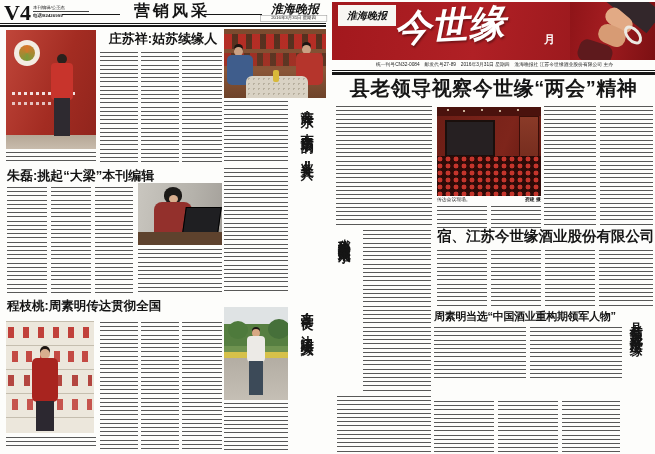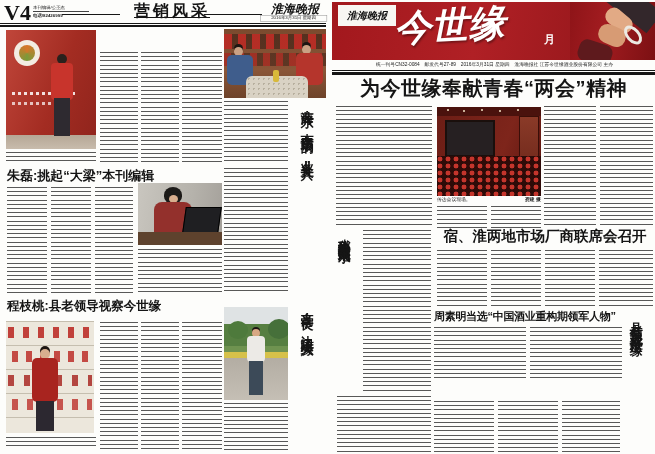--- a/index.html
+++ b/index.html
@@ -24,41 +24,42 @@
   <div class="page" style="left:0;width:326px;">
 
     <div class="abs serif" style="left:4px;top:0px;font-weight:900;font-size:22px;">
       <span>V4</span>
     </div>
     <div class="micro" style="left:33px;top:5px;width:110px;transform:scale(.55);">本刊编辑/公丕杰</div>
     <div class="abs" style="left:33px;top:11px;width:56px;height:1px;background:#444;"></div>
     <div class="micro" style="left:33px;top:13px;width:110px;transform:scale(.55);font-weight:bold;">电话/82426999</div>
 
     <div class="rule" style="left:62px;top:14px;width:58px;height:1px;"></div>
-    <div class="hl" style="left:122px;top:3px;width:100px;text-align:center;font-size:16px;letter-spacing:3px;text-decoration:underline;">营销风采</div>
+    <div class="hl" style="left:122px;top:3px;width:100px;text-align:center;font-size:16px;letter-spacing:3px;">营销风采</div>
     <div class="rule" style="left:204px;top:14px;width:58px;height:1px;"></div>
 
     <div class="abs serif" style="left:264px;top:1px;width:62px;text-align:center;font-size:12px;font-weight:900;font-style:italic;">淮海晚报</div>
     <div class="micro" style="left:260px;top:15px;width:120px;transform:scale(.55);text-align:center;border:1px solid #999;">2016年3月31日 星期四</div>
 
     <div class="rule" style="left:0;top:23px;width:326px;height:1px;"></div>
     <div class="rule" style="left:0;top:25px;width:326px;height:2px;"></div>
 
     <div class="abs" style="left:6px;top:30px;width:90px;height:119px;background:linear-gradient(110deg,#c0463a,#a32c22 55%,#8f241c);overflow:hidden;">
       <div class="abs" style="left:8px;top:10px;width:26px;height:26px;border-radius:50%;background:#f3ece2;">
         <div class="abs" style="left:5px;top:5px;width:16px;height:16px;border-radius:50%;background:conic-gradient(#d8762a,#7a9a3a,#d8762a);"></div>
       </div>
       <div class="abs" style="left:6px;top:62px;width:66px;height:3px;background:repeating-linear-gradient(90deg,rgba(255,255,255,.85) 0 3px,transparent 3px 6px);"></div>
       <div class="abs" style="left:6px;top:72px;width:58px;height:3px;background:repeating-linear-gradient(90deg,rgba(255,255,255,.7) 0 3px,transparent 3px 6px);"></div>
       <div class="abs" style="left:0;bottom:0;width:90px;height:14px;background:linear-gradient(#b5a795,#c8bbac);"></div>
       <div class="abs" style="left:51px;top:24px;width:10px;height:10px;border-radius:50%;background:#2a211d;"></div>
       <div class="abs" style="left:45px;top:33px;width:22px;height:37px;border-radius:4px;background:#c8342c;"></div>
       <div class="abs" style="left:48px;top:68px;width:16px;height:38px;background:#2e2a30;"></div>
     </div>
 
+    <div class="hl" style="left:100px;top:32px;width:126px;text-align:center;font-size:13px;">庄苏祥:姑苏续缘人</div>
     <div class="tx" style="left:100px;top:52px;width:38px;height:112px;"></div>
     <div class="tx" style="left:141px;top:52px;width:38px;height:112px;"></div>
     <div class="tx" style="left:182px;top:52px;width:40px;height:112px;"></div>
     <div class="tx" style="left:6px;top:152px;width:90px;height:12px;"></div>
 
     <div class="abs" style="left:224px;top:29px;width:102px;height:69px;background:linear-gradient(#7a4a2e,#8a5638 60%,#6e432a);overflow:hidden;">
       <div class="abs" style="left:0;top:5px;width:102px;height:15px;background:repeating-linear-gradient(90deg,rgba(190,40,35,.85) 0 8px,rgba(60,30,20,.6) 8px 14px);"></div>
       <div class="abs" style="left:0;top:24px;width:102px;height:13px;background:repeating-linear-gradient(90deg,rgba(170,35,30,.7) 0 7px,rgba(60,30,20,.55) 7px 13px);"></div>
       <div class="abs" style="left:10px;top:18px;width:9px;height:9px;border-radius:50%;background:#caa184;box-shadow:0 -3px 0 #1c1512;"></div>
       <div class="abs" style="left:3px;top:26px;width:26px;height:30px;border-radius:5px;background:#3f5d8c;"></div>
@@ -77,21 +78,21 @@
       <div class="abs" style="left:31px;top:12px;width:9px;height:8px;border-radius:50%;background:#d8ae8e;"></div>
       <div class="abs" style="left:16px;top:19px;width:38px;height:32px;border-radius:8px 8px 0 0;background:#93302c;"></div>
       <div class="abs" style="left:46px;top:24px;width:34px;height:24px;background:#1f1f22;transform:skewX(-8deg);border:1px solid #000;"></div>
       <div class="abs" style="left:0;bottom:0;width:84px;height:13px;background:linear-gradient(#6a4a32,#57board3a28);background:#5e422d;"></div>
     </div>
     <div class="tx" style="left:7px;top:187px;width:40px;height:106px;"></div>
     <div class="tx" style="left:51px;top:187px;width:40px;height:106px;"></div>
     <div class="tx" style="left:95px;top:187px;width:38px;height:106px;"></div>
     <div class="tx" style="left:138px;top:249px;width:84px;height:44px;"></div>
 
-    <div class="hl" style="left:7px;top:300px;width:158px;font-size:12.5px;">程枝桃:县老领导视察今世缘</div>
+    <div class="hl" style="left:7px;top:300px;width:158px;font-size:12.5px;">程枝桃:周素明传达贯彻全国</div>
     <div class="abs" style="left:6px;top:321px;width:88px;height:112px;background:#ece7dc;overflow:hidden;">
       <div class="abs" style="left:0;top:0;width:88px;height:112px;background:repeating-linear-gradient(180deg,rgba(150,140,120,.45) 0 1px,transparent 1px 24px);"></div>
       <div class="abs" style="left:2px;top:6px;width:84px;height:11px;background:repeating-linear-gradient(90deg,rgba(185,35,30,.85) 0 6px,transparent 6px 15px);"></div>
       <div class="abs" style="left:6px;top:30px;width:80px;height:11px;background:repeating-linear-gradient(90deg,rgba(185,35,30,.8) 0 6px,transparent 6px 14px);"></div>
       <div class="abs" style="left:2px;top:54px;width:84px;height:11px;background:repeating-linear-gradient(90deg,rgba(165,30,26,.8) 0 6px,transparent 6px 16px);"></div>
       <div class="abs" style="left:6px;top:78px;width:80px;height:11px;background:repeating-linear-gradient(90deg,rgba(185,35,30,.75) 0 6px,transparent 6px 15px);"></div>
       <div class="abs" style="left:34px;top:28px;width:10px;height:10px;border-radius:50%;background:#d8ae8e;box-shadow:0 -3px 0 #1c1512;"></div>
       <div class="abs" style="left:26px;top:37px;width:26px;height:44px;border-radius:5px;background:#a8241f;"></div>
       <div class="abs" style="left:30px;top:80px;width:18px;height:30px;background:#2c2830;"></div>
     </div>
@@ -126,21 +127,21 @@
         <div class="abs" style="left:28px;top:24px;width:28px;height:19px;border-radius:9px;background:#d79b74;transform:rotate(24deg);"></div>
         <div class="abs" style="left:52px;top:26px;width:16px;height:8px;border-radius:50%;border:3px solid #ece9e2;transform:rotate(48deg);"></div>
         <div class="abs" style="left:8px;top:40px;width:34px;height:22px;border-radius:8px;background:#5e1a1d;transform:rotate(18deg);"></div>
       </div>
     </div>
 
     <div class="micro" style="left:2px;top:62px;width:535px;transform:scale(.6);text-align:center;white-space:nowrap;">统一刊号CN32-0084　邮发代号27-89　2016年3月31日 星期四　淮海晚报社 江苏今世缘酒业股份有限公司 主办</div>
     <div class="rule" style="left:0;top:70px;width:323px;height:1px;"></div>
     <div class="rule" style="left:0;top:72px;width:323px;height:2.5px;"></div>
 
-    <div class="hl" style="left:4px;top:78px;width:315px;text-align:center;font-size:20px;letter-spacing:0.5px;">为今世缘奉献青春“两会”精神</div>
+    <div class="hl" style="left:4px;top:78px;width:315px;text-align:center;font-size:20px;letter-spacing:0.5px;">县老领导视察今世缘“两会”精神</div>
 
     <div class="tx" style="left:4px;top:106px;width:96px;height:122px;"></div>
 
     <div class="abs" style="left:105px;top:107px;width:104px;height:89px;background:linear-gradient(110deg,#6b1d15,#7e251b 60%,#57140e);overflow:hidden;">
       <div class="abs" style="left:0;top:0;width:104px;height:9px;background:#4a120d;"></div>
       <div class="abs" style="left:10px;top:2px;width:2px;height:2px;border-radius:50%;background:#f5e5c5;box-shadow:16px 1px 0 #f5e5c5,34px 0 0 #f5e5c5,52px 1px 0 #f5e5c5,70px 0 0 #f5e5c5;"></div>
       <div class="abs" style="left:8px;top:13px;width:46px;height:33px;background:#262022;border:2px solid #1a0f0c;"></div>
       <div class="abs" style="left:82px;top:9px;width:18px;height:58px;background:linear-gradient(#8a3a28,#6e271a);border:1px solid #3a0e08;"></div>
       <div class="abs" style="left:0;bottom:0;width:104px;height:40px;background-color:#2e0b08;background-image:radial-gradient(circle at 3px 3px,#c5352c 2.2px,rgba(0,0,0,0) 2.7px);background-size:8px 7px;"></div>
     </div>
@@ -150,21 +151,21 @@
     </div>
     <div class="tx" style="left:105px;top:206px;width:50px;height:22px;"></div>
     <div class="tx" style="left:159px;top:206px;width:50px;height:22px;"></div>
     <div class="tx" style="left:212px;top:106px;width:52px;height:122px;"></div>
     <div class="tx" style="left:268px;top:106px;width:53px;height:122px;"></div>
 
     <div class="hl vhl" style="left:5px;top:229px;height:164px;font-size:12.5px;letter-spacing:1px;">省政协专家组考察高沟地下水</div>
     <div class="tx" style="left:31px;top:230px;width:68px;height:162px;"></div>
     <div class="tx" style="left:5px;top:396px;width:94px;height:56px;"></div>
 
-    <div class="hl" style="left:105px;top:229px;width:216px;text-align:center;font-size:14.5px;">宿、淮两地市场厂商联席会召开</div>
+    <div class="hl" style="left:105px;top:229px;width:216px;text-align:center;font-size:14.5px;">宿、江苏今世缘酒业股份有限公司</div>
     <div class="tx" style="left:105px;top:250px;width:50px;height:58px;"></div>
     <div class="tx" style="left:159px;top:250px;width:50px;height:58px;"></div>
     <div class="tx" style="left:213px;top:250px;width:50px;height:58px;"></div>
     <div class="tx" style="left:267px;top:250px;width:54px;height:58px;"></div>
 
     <div class="hl" style="left:102px;top:311px;width:194px;font-size:11px;letter-spacing:-0.3px;">周素明当选“中国酒业重构期领军人物”</div>
     <div class="tx" style="left:102px;top:327px;width:92px;height:54px;"></div>
     <div class="tx" style="left:198px;top:327px;width:92px;height:54px;"></div>
 
     <div class="tx" style="left:102px;top:401px;width:60px;height:51px;"></div>

